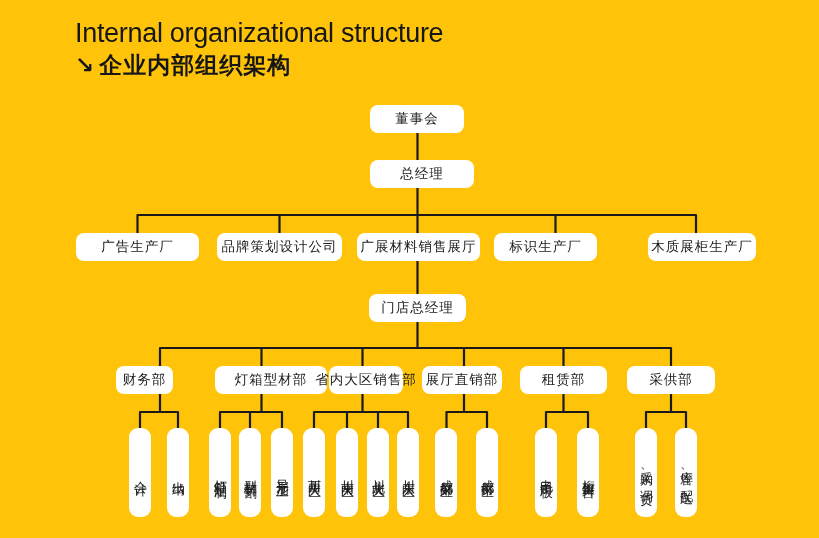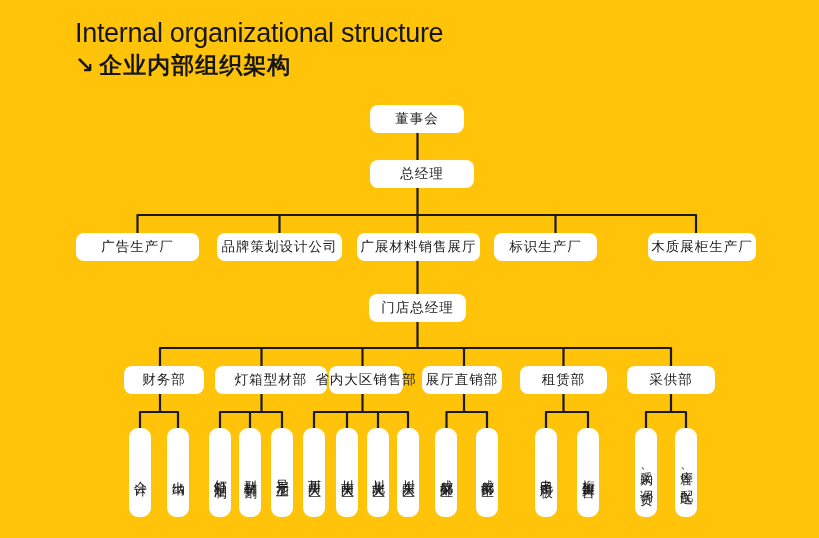--- a/index.html
+++ b/index.html
@@ -69,21 +69,21 @@
   <div class="node" style="left:370px;top:160px;width:104px">总经理</div>
 
   <div class="node" style="left:76px;top:233px;width:123px">广告生产厂</div>
   <div class="node" style="left:217px;top:233px;width:125px">品牌策划设计公司</div>
   <div class="node" style="left:357px;top:233px;width:123px">广展材料销售展厅</div>
   <div class="node" style="left:494px;top:233px;width:103px">标识生产厂</div>
   <div class="node" style="left:648px;top:233px;width:108px">木质展柜生产厂</div>
 
   <div class="node" style="left:369px;top:294px;width:97px">门店总经理</div>
 
-  <div class="node" style="left:124px;top:366px;width:80px">财务部</div>
+  <div class="node" style="left:116px;top:366px;width:57px">财务部</div>
   <div class="node" style="left:215px;top:366px;width:112px">灯箱型材部</div>
   <div class="node" style="left:329px;top:366px;width:74px">省内大区销售部</div>
   <div class="node" style="left:422px;top:366px;width:80px">展厅直销部</div>
   <div class="node" style="left:520px;top:366px;width:87px">租赁部</div>
   <div class="node" style="left:627px;top:366px;width:88px">采供部</div>
 
   <div class="node v" style="left:129px;top:428px">会计</div>
   <div class="node v" style="left:167px;top:428px">出纳</div>
 
   <div class="node v" style="left:209px;top:428px">灯箱定制</div>

